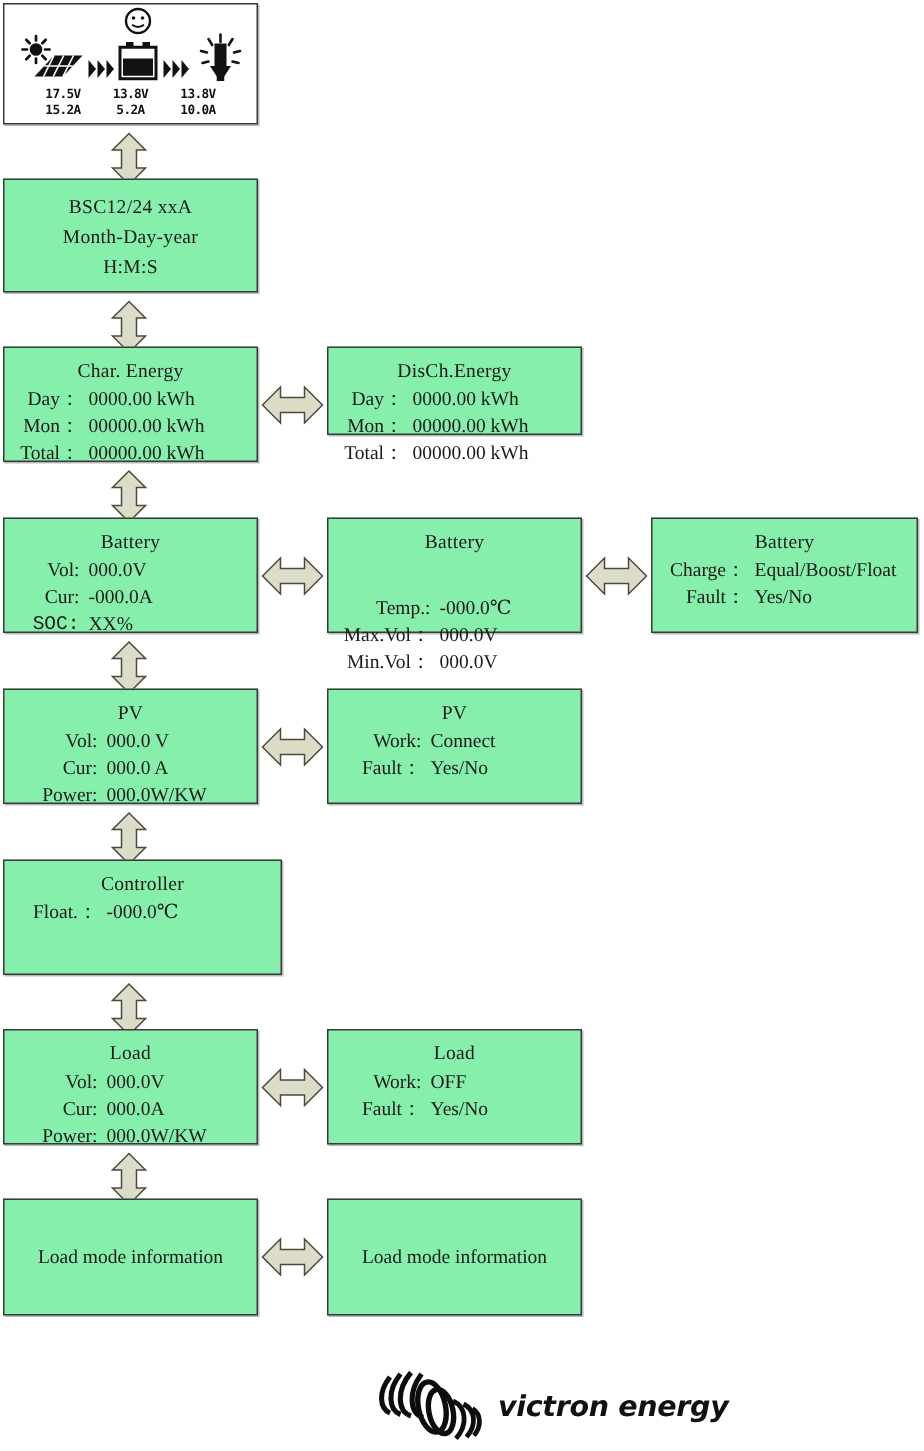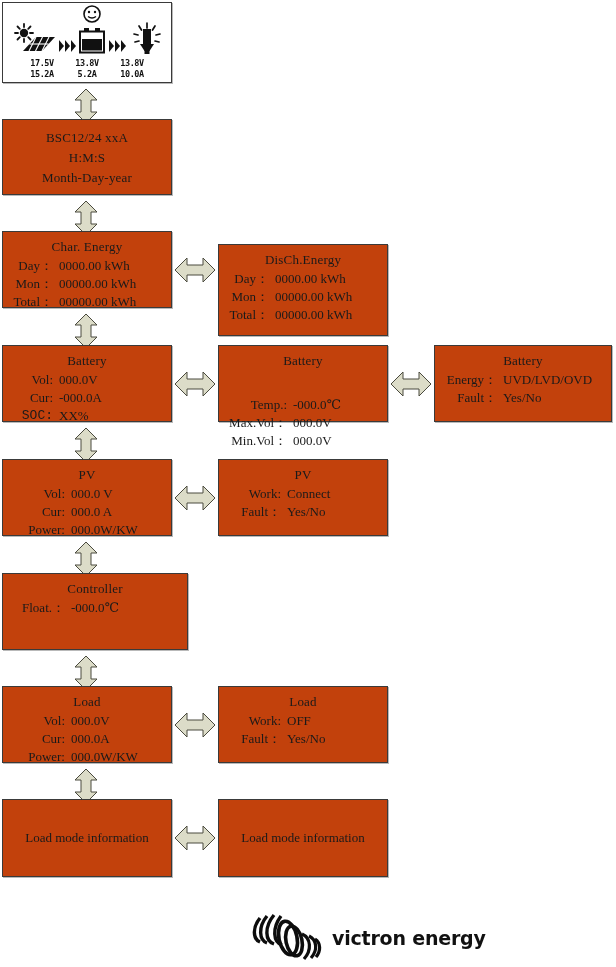--- a/index.html
+++ b/index.html
@@ -7,21 +7,21 @@
     width:616px;height:967px;position:relative;
     font-family:"Liberation Serif","DejaVu Serif",serif;
     color:#1a1a1a;overflow:hidden;
   }
   .canvas{position:absolute;left:0;top:0;width:616px;height:967px;}
 
   
   .box{
     position:absolute;
     border:1px solid #3a3a3a;
-    background:#c2410c;
+    background:#86efac;
     box-sizing:border-box;
     box-shadow:1px 1px 0 #b9b9b9;
   }
   .box .title{
     text-align:center;
     font-size:13px;
     line-height:15px;
     margin-top:7px;
     letter-spacing:.2px;
   }
@@ -156,22 +156,22 @@
   </div>
 
   <div class="arrow" style="left:73px;top:88px;">
     <svg width="26" height="36" viewBox="0 0 26 36">
       <polygon points="13,1 24,12 18,12 18,24 24,24 13,35 2,24 8,24 8,12 2,12" fill="#dcdcc8" stroke="#4a4a3e" stroke-width="1"></polygon>
     </svg>
   </div>
 
   <div class="box" style="left:2px;top:119px;width:170px;height:76px;">
     <div class="title" style="margin-top:10px;">BSC12/24 xxA</div>
+    <div class="title" style="margin-top:5px;">Month-Day-year</div>
     <div class="title" style="margin-top:5px;">H:M:S</div>
-    <div class="title" style="margin-top:5px;">Month-Day-year</div>
   </div>
 
   <div class="arrow" style="left:73px;top:200px;">
     <svg width="26" height="36" viewBox="0 0 26 36">
       <polygon points="13,1 24,12 18,12 18,24 24,24 13,35 2,24 8,24 8,12 2,12" fill="#dcdcc8" stroke="#4a4a3e" stroke-width="1"></polygon>
     </svg>
   </div>
 
   <div class="box" style="left:2px;top:231px;width:170px;height:77px;">
     <div class="title">Char. Energy</div>
@@ -190,21 +190,21 @@
       </div>
     </div>
   </div>
 
   <div class="arrow" style="left:174px;top:255px;">
     <svg width="42" height="30" viewBox="0 0 42 30">
       <polygon points="1,15 13,3 13,10 29,10 29,3 41,15 29,27 29,20 13,20 13,27" fill="#dcdcc8" stroke="#4a4a3e" stroke-width="1"></polygon>
     </svg>
   </div>
 
-  <div class="box" style="left:218px;top:244px;width:170px;height:92px;">
+  <div class="box" style="left:218px;top:231px;width:170px;height:59px;">
     <div class="title">DisCh.Energy</div>
     <div class="rows" style="padding-left:8px;">
       <div class="row">
         <span class="lab" style="width:42px;">Day：</span>
         <span class="val">0000.00 kWh</span>
       </div>
       <div class="row">
         <span class="lab" style="width:42px;">Mon：</span>
         <span class="val">00000.00 kWh</span>
       </div>
@@ -266,22 +266,22 @@
   <div class="arrow" style="left:390px;top:369px;">
     <svg width="42" height="30" viewBox="0 0 42 30">
       <polygon points="1,15 13,3 13,10 29,10 29,3 41,15 29,27 29,20 13,20 13,27" fill="#dcdcc8" stroke="#4a4a3e" stroke-width="1"></polygon>
     </svg>
   </div>
 
   <div class="box" style="left:434px;top:345px;width:178px;height:77px;">
     <div class="title">Battery</div>
     <div class="rows" style="padding-left:6px;">
       <div class="row">
-        <span class="lab" style="width:56px;">Energy：</span>
-        <span class="val">UVD/LVD/OVD</span>
+        <span class="lab" style="width:56px;">Charge：</span>
+        <span class="val">Equal/Boost/Float</span>
       </div>
       <div class="row">
         <span class="lab" style="width:56px;">Fault：</span>
         <span class="val">Yes/No</span>
       </div>
     </div>
   </div>
 
   <div class="arrow" style="left:73px;top:427px;">
     <svg width="26" height="36" viewBox="0 0 26 36">
@@ -400,21 +400,21 @@
   <div class="arrow" style="left:174px;top:823px;">
     <svg width="42" height="30" viewBox="0 0 42 30">
       <polygon points="1,15 13,3 13,10 29,10 29,3 41,15 29,27 29,20 13,20 13,27" fill="#dcdcc8" stroke="#4a4a3e" stroke-width="1"></polygon>
     </svg>
   </div>
 
   <div class="box" style="left:218px;top:799px;width:170px;height:78px;display:flex;align-items:center;justify-content:center;">
     <span style="font-size:13px;">Load mode information</span>
   </div>
 
-  <div class="logo" style="left:250px;top:912px;">
+  <div class="logo" style="left:250px;top:912px;font-style:italic;">
     <svg width="72" height="52" viewBox="0 0 72 52">
       <g fill="none" stroke="#0d0d0d" stroke-width="3.4">
         <path d="M10 6 C2 16 3 27 10 30"></path>
         <path d="M17 4 C8 15 9 28 17 31"></path>
         <path d="M24 3 C14 15 15 29 24 32"></path>
         <path d="M31 4 C22 16 23 30 32 33"></path>
       </g>
       <g fill="none" stroke="#0d0d0d" stroke-width="3.6">
         <ellipse cx="38" cy="26" rx="9" ry="17" transform="rotate(-12 38 26)"></ellipse>
         <ellipse cx="44" cy="29" rx="8" ry="15" transform="rotate(-12 44 29)"></ellipse>

